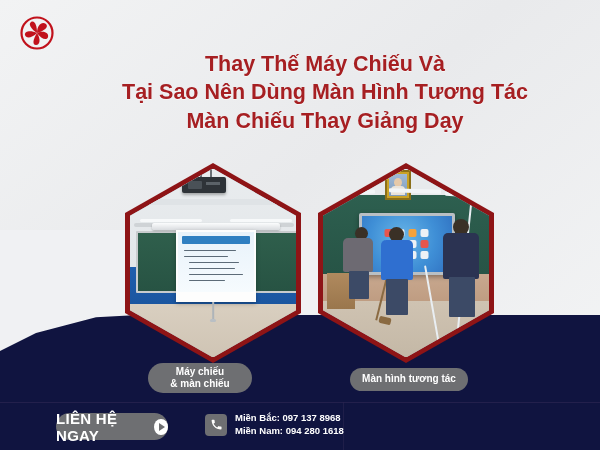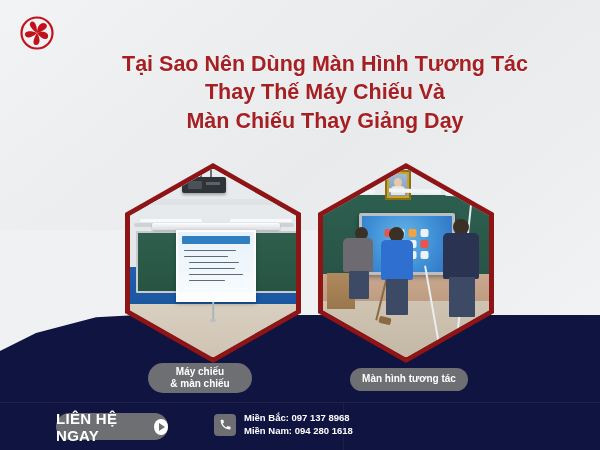--- a/index.html
+++ b/index.html
@@ -131,21 +131,21 @@
   .cta{
     position:absolute;left:56px;top:413px;width:112px;height:27px;
     background:#6e6f72;border-radius:16px;display:flex;align-items:center;
     justify-content:center;gap:6px;
   }
   .cta-label{color:#fff;font-size:15px;font-weight:bold;letter-spacing:.3px;}
   .cta-play{width:16px;height:16px;border-radius:50%;background:#fff;display:flex;align-items:center;justify-content:center;}
   .cta-play i{display:block;width:0;height:0;border-left:6px solid #6e6f72;border-top:4px solid transparent;border-bottom:4px solid transparent;margin-left:2px;}
 
   .finfo{position:absolute;display:flex;align-items:center;gap:8px;}
-  #phone-block{left:214px;top:412px;}
+  #phone-block{left:205px;top:412px;}
   #web-block{left:363px;top:412px;}
   .fico{width:22px;height:22px;border-radius:4px;background:#6e6f72;display:flex;align-items:center;justify-content:center;flex:0 0 22px;}
   .fico svg{display:block;}
   .ftext{display:flex;flex-direction:column;line-height:1.35;}
   .ftext .l{color:#fff;font-size:9.5px;font-weight:bold;white-space:nowrap;}
   .ftext .s{color:#c9cbd6;font-size:7px;font-weight:normal;white-space:nowrap;}
 </style>
 </head>
 <body>
 
@@ -175,22 +175,22 @@
           <path d="M17 17 C24 14, 29 17, 28 21 C27 25, 21 23, 17 17 Z"></path>
           <path d="M17 17 C21 23, 20 29, 16 29 C12 29, 13 23, 17 17 Z"></path>
           <path d="M17 17 C12 22, 6 23, 5 19 C4 15, 11 14, 17 17 Z"></path>
           <path d="M17 17 C11 13, 8 8, 11 6 C15 4, 17 10, 17 17 Z"></path>
         </g>
       </svg>
     </div>
   </div>
 
   <div class="title">
+    <div>Thay Thế Máy Chiếu Và</div>
     <div>Tại Sao Nên Dùng Màn Hình Tương Tác</div>
-    <div>Thay Thế Máy Chiếu Và</div>
     <div>Màn Chiếu Thay Giảng Dạy</div>
   </div>
 
   <div class="hex" id="hex-left">
     <div class="hex-inner">
       <div class="room-a">
         <div class="wall-strip"></div>
         <div class="proj-rod"></div>
         <div class="proj-rod2"></div>
         <div class="projector"></div>

